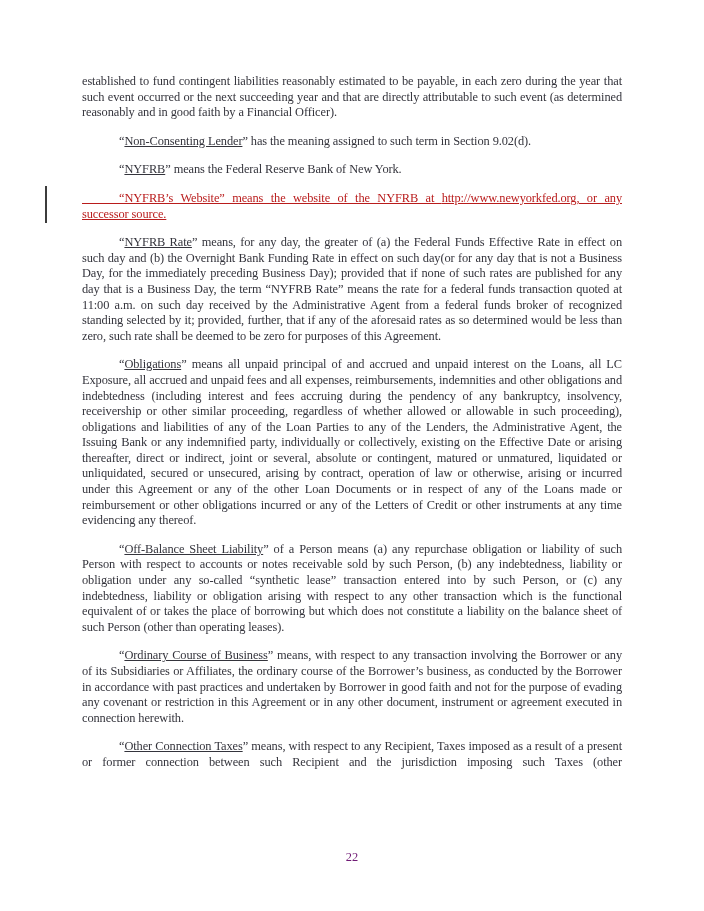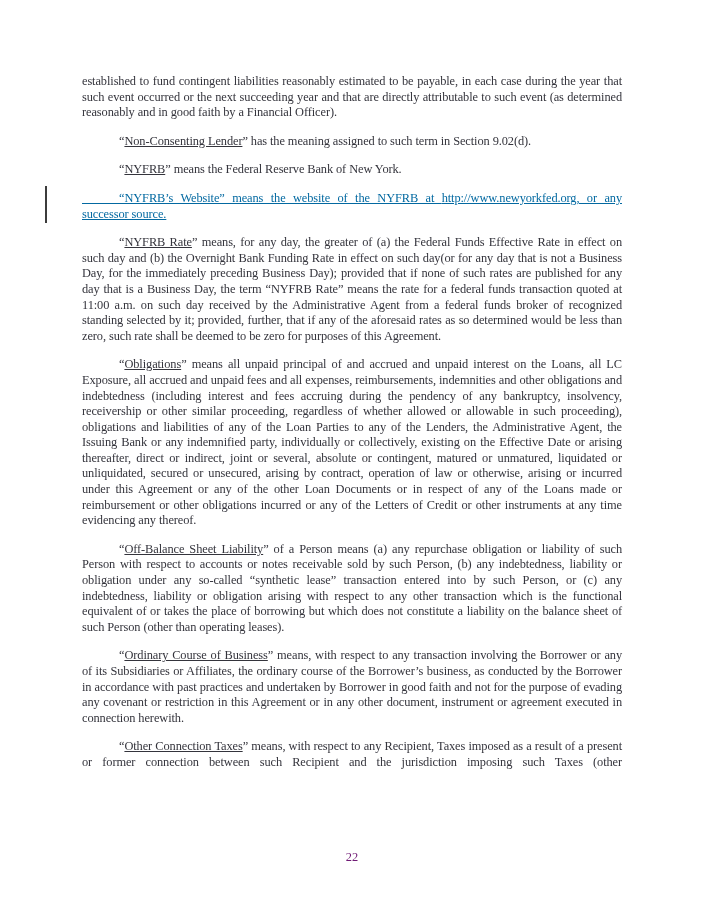--- a/index.html
+++ b/index.html
@@ -21,21 +21,21 @@
   .para {
     position: relative;
     margin: 0 0 13px 0;
     font-size: 12.4px;
     line-height: 15.6px;
     letter-spacing: -0.1px;
     text-align: justify;
   }
   .para.indent { text-indent: 37px; }
   .term { text-decoration: underline; margin-top: 26px; }
-  .para.inserted { color: #0369a1; }
+  .para.inserted { color: #b91c1c; }
   .para.inserted .seg { text-decoration: underline; }
   .ins-tab {
     display: inline-block;
     width: 37px;
     border-bottom: 1px solid currentColor;
     vertical-align: -2px;
   }
   .change-bar {
     position: absolute;
     left: -37px;
@@ -53,21 +53,21 @@
     text-align: center;
     font-size: 12.4px;
     color: #701a75;
   }
 </style>
 </head>
 <body>
 
 <div class="page">
   <main class="doc-body">
-      <p class="para"><span class="seg">established to fund contingent liabilities reasonably estimated to be payable, in each case during the year that such event occurred or the next succeeding year and that are directly attributable to such event (as determined reasonably and in good faith by a Financial Officer).</span></p>
+      <p class="para"><span class="seg">established to fund contingent liabilities reasonably estimated to be payable, in each zero during the year that such event occurred or the next succeeding year and that are directly attributable to such event (as determined reasonably and in good faith by a Financial Officer).</span></p>
       <p class="para indent"><span class="seg">“</span><span class="seg term">Non-Consenting Lender</span><span class="seg">” has the meaning assigned to such term in Section 9.02(d).</span></p>
       <p class="para indent"><span class="seg">“</span><span class="seg term">NYFRB</span><span class="seg">” means the Federal Reserve Bank of New York.</span></p>
       <p class="para inserted"><span class="change-bar"></span><span class="ins-tab"></span><span class="seg">“NYFRB’s Website” means the website of the NYFRB at </span><span class="seg">http://www.newyorkfed.org</span><span class="seg">, or any successor source.</span></p>
       <p class="para indent"><span class="seg">“</span><span class="seg term">NYFRB Rate</span><span class="seg">” means, for any day, the greater of (a) the Federal Funds Effective Rate in effect on such day and (b) the Overnight Bank Funding Rate in effect on such day(or for any day that is not a Business Day, for the immediately preceding Business Day); provided that if none of such rates are published for any day that is a Business Day, the term “NYFRB Rate” means the rate for a federal funds transaction quoted at 11:00 a.m. on such day received by the Administrative Agent from a federal funds broker of recognized standing selected by it; provided, further, that if any of the aforesaid rates as so determined would be less than zero, such rate shall be deemed to be zero for purposes of this Agreement.</span></p>
       <p class="para indent"><span class="seg">“</span><span class="seg term">Obligations</span><span class="seg">” means all unpaid principal of and accrued and unpaid interest on the Loans, all LC Exposure, all accrued and unpaid fees and all expenses, reimbursements, indemnities and other obligations and indebtedness (including interest and fees accruing during the pendency of any bankruptcy, insolvency, receivership or other similar proceeding, regardless of whether allowed or allowable in such proceeding), obligations and liabilities of any of the Loan Parties to any of the Lenders, the Administrative Agent, the Issuing Bank or any indemnified party, individually or collectively, existing on the Effective Date or arising thereafter, direct or indirect, joint or several, absolute or contingent, matured or unmatured, liquidated or unliquidated, secured or unsecured, arising by contract, operation of law or otherwise, arising or incurred under this Agreement or any of the other Loan Documents or in respect of any of the Loans made or reimbursement or other obligations incurred or any of the Letters of Credit or other instruments at any time evidencing any thereof.</span></p>
       <p class="para indent"><span class="seg">“</span><span class="seg term">Off-Balance Sheet Liability</span><span class="seg">” of a Person means (a) any repurchase obligation or liability of such Person with respect to accounts or notes receivable sold by such Person, (b) any indebtedness, liability or obligation under any so-called “synthetic lease” transaction entered into by such Person, or (c) any indebtedness, liability or obligation arising with respect to any other transaction which is the functional equivalent of or takes the place of borrowing but which does not constitute a liability on the balance sheet of such Person (other than operating leases).</span></p>
       <p class="para indent"><span class="seg">“</span><span class="seg term">Ordinary Course of Business</span><span class="seg">” means, with respect to any transaction involving the Borrower or any of its Subsidiaries or Affiliates, the ordinary course of the Borrower’s business, as conducted by the Borrower in accordance with past practices and undertaken by Borrower in good faith and not for the purpose of evading any covenant or restriction in this Agreement or in any other document, instrument or agreement executed in connection herewith.</span></p>
       <p class="para indent continues"><span class="seg">“</span><span class="seg term">Other Connection Taxes</span><span class="seg">” means, with respect to any Recipient, Taxes imposed as a result of a present or former connection between such Recipient and the jurisdiction imposing such Taxes (other</span></p>
     </main>
   <div class="page-number">22</div>

